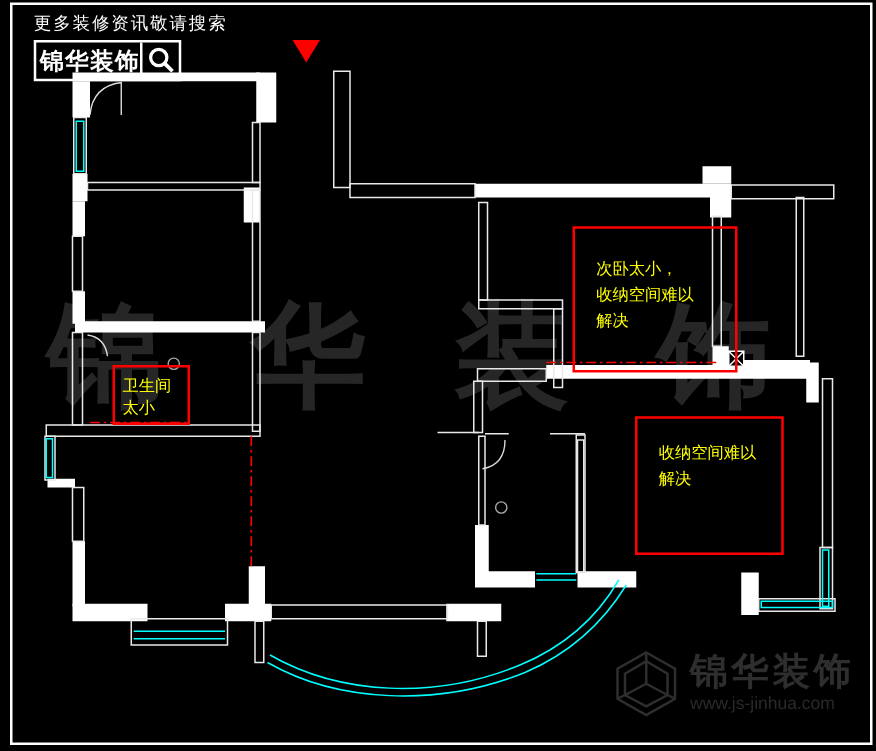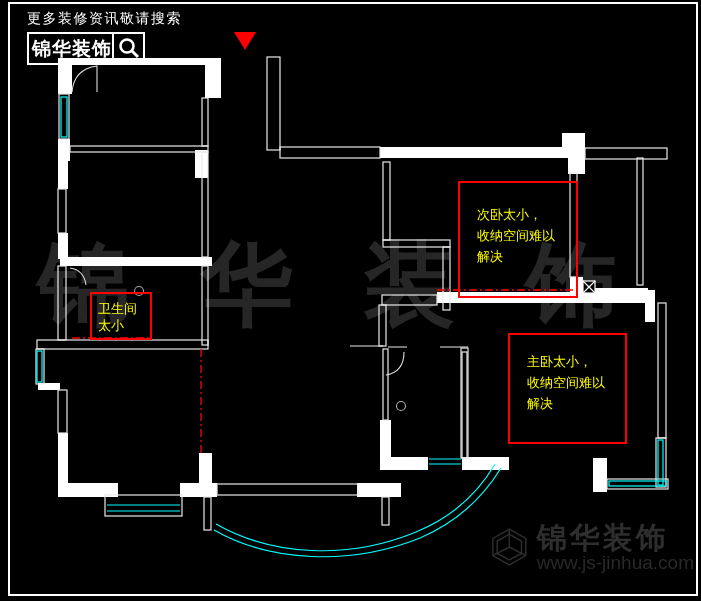--- a/index.html
+++ b/index.html
@@ -13,30 +13,30 @@
   #search-box{left:27px;top:32px;width:114px;height:29px;border:2px solid #fff;display:flex;align-items:stretch;}
   #search-brand{flex:1;color:#fff;font-size:19px;font-weight:bold;letter-spacing:1px;display:flex;align-items:center;padding-left:3px;white-space:nowrap;}
   #search-cell{width:36px;border-left:2px solid #fff;display:flex;align-items:center;justify-content:center;}
   
   #watermark{left:38px;top:238px;width:580px;display:flex;justify-content:space-between;
              color:#262626;font-size:92px;font-weight:bold;line-height:95px;
              font-family:"Liberation Serif","DejaVu Serif",serif;pointer-events:none;}
   
   .note{border:2px solid #f00;color:#ff0;font-size:13px;line-height:21px;}
   #note-bath{left:90px;top:292px;width:52px;height:38px;padding:6px 0 0 6px;line-height:17px;}
-  #note-sec{left:458px;top:181px;width:99px;height:92px;padding:21px 0 0 17px;}
+  #note-sec{left:458px;top:181px;width:99px;height:92px;padding:21px 12px 0 17px;}
   #note-master{left:508px;top:333px;width:98px;height:91px;padding:16px 0 0 17px;}
   
   #entry-tri{left:234px;top:32px;width:0;height:0;border-left:11px solid transparent;
              border-right:11px solid transparent;border-top:18px solid #f00;}
   
   #footer{left:490px;top:516px;width:204px;height:62px;display:flex;align-items:center;}
   #footer-text{margin-left:8px;}
   #footer-brand{color:#2e2e2e;font-size:30px;font-weight:bold;letter-spacing:3px;line-height:30px;white-space:nowrap;}
-  #footer-url{color:#292929;font-size:19px;line-height:19px;white-space:nowrap;}
+  #footer-url{color:#292929;font-size:14px;line-height:19px;white-space:nowrap;}
   svg{display:block;}
 </style>
 </head>
 <body>
 
 <div id="watermark" class="abs">
   <span>锦</span>
   <span>华</span>
   <span>装</span>
   <span>饰</span>
@@ -154,21 +154,20 @@
 <div id="note-bath" class="abs note">
   <div>卫生间</div>
   <div>太小</div>
 </div>
 <div id="note-sec" class="abs note">
   <div>次卧太小，</div>
   <div>收纳空间难以</div>
   <div>解决</div>
 </div>
 <div id="note-master" class="abs note">
-  <div>主卧太小，</div>
   <div>收纳空间难以</div>
   <div>解决</div>
 </div>
 
 <div id="entry-tri" class="abs"></div>
 
 <div id="tagline" class="abs">更多装修资讯敬请搜索</div>
 <div id="search-box" class="abs">
   <div id="search-brand">锦华装饰</div>
   <div id="search-cell">

